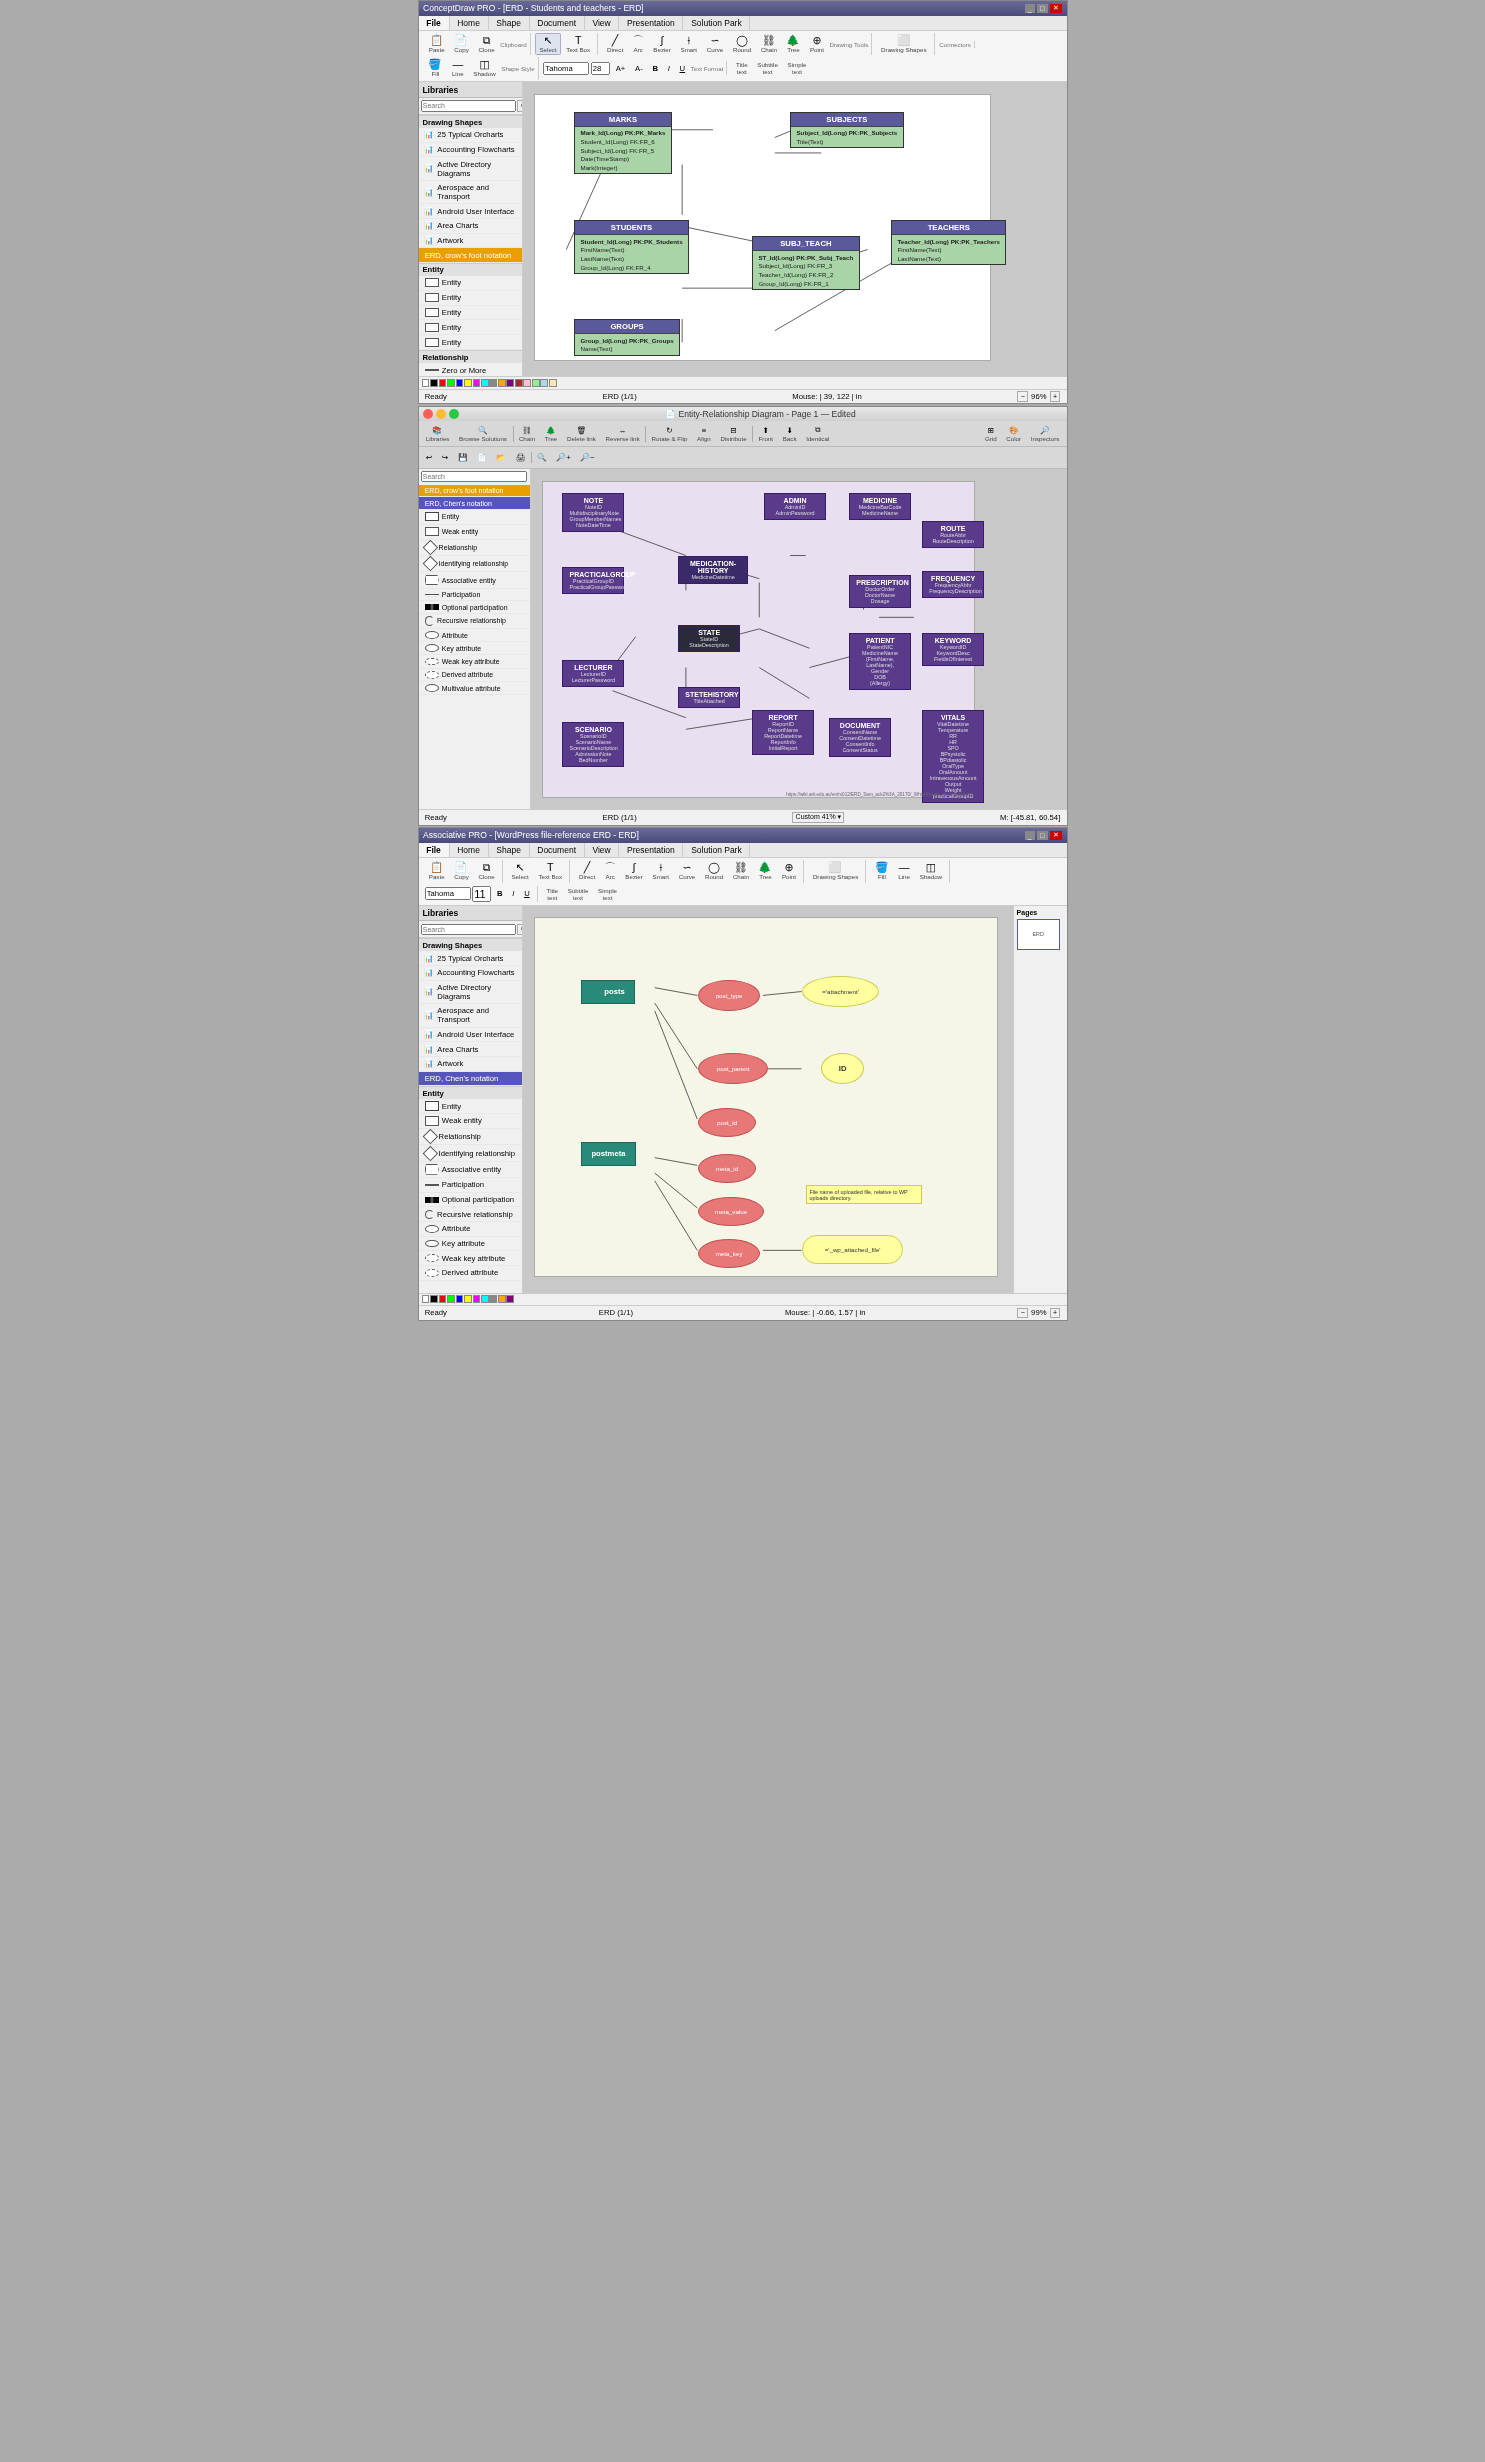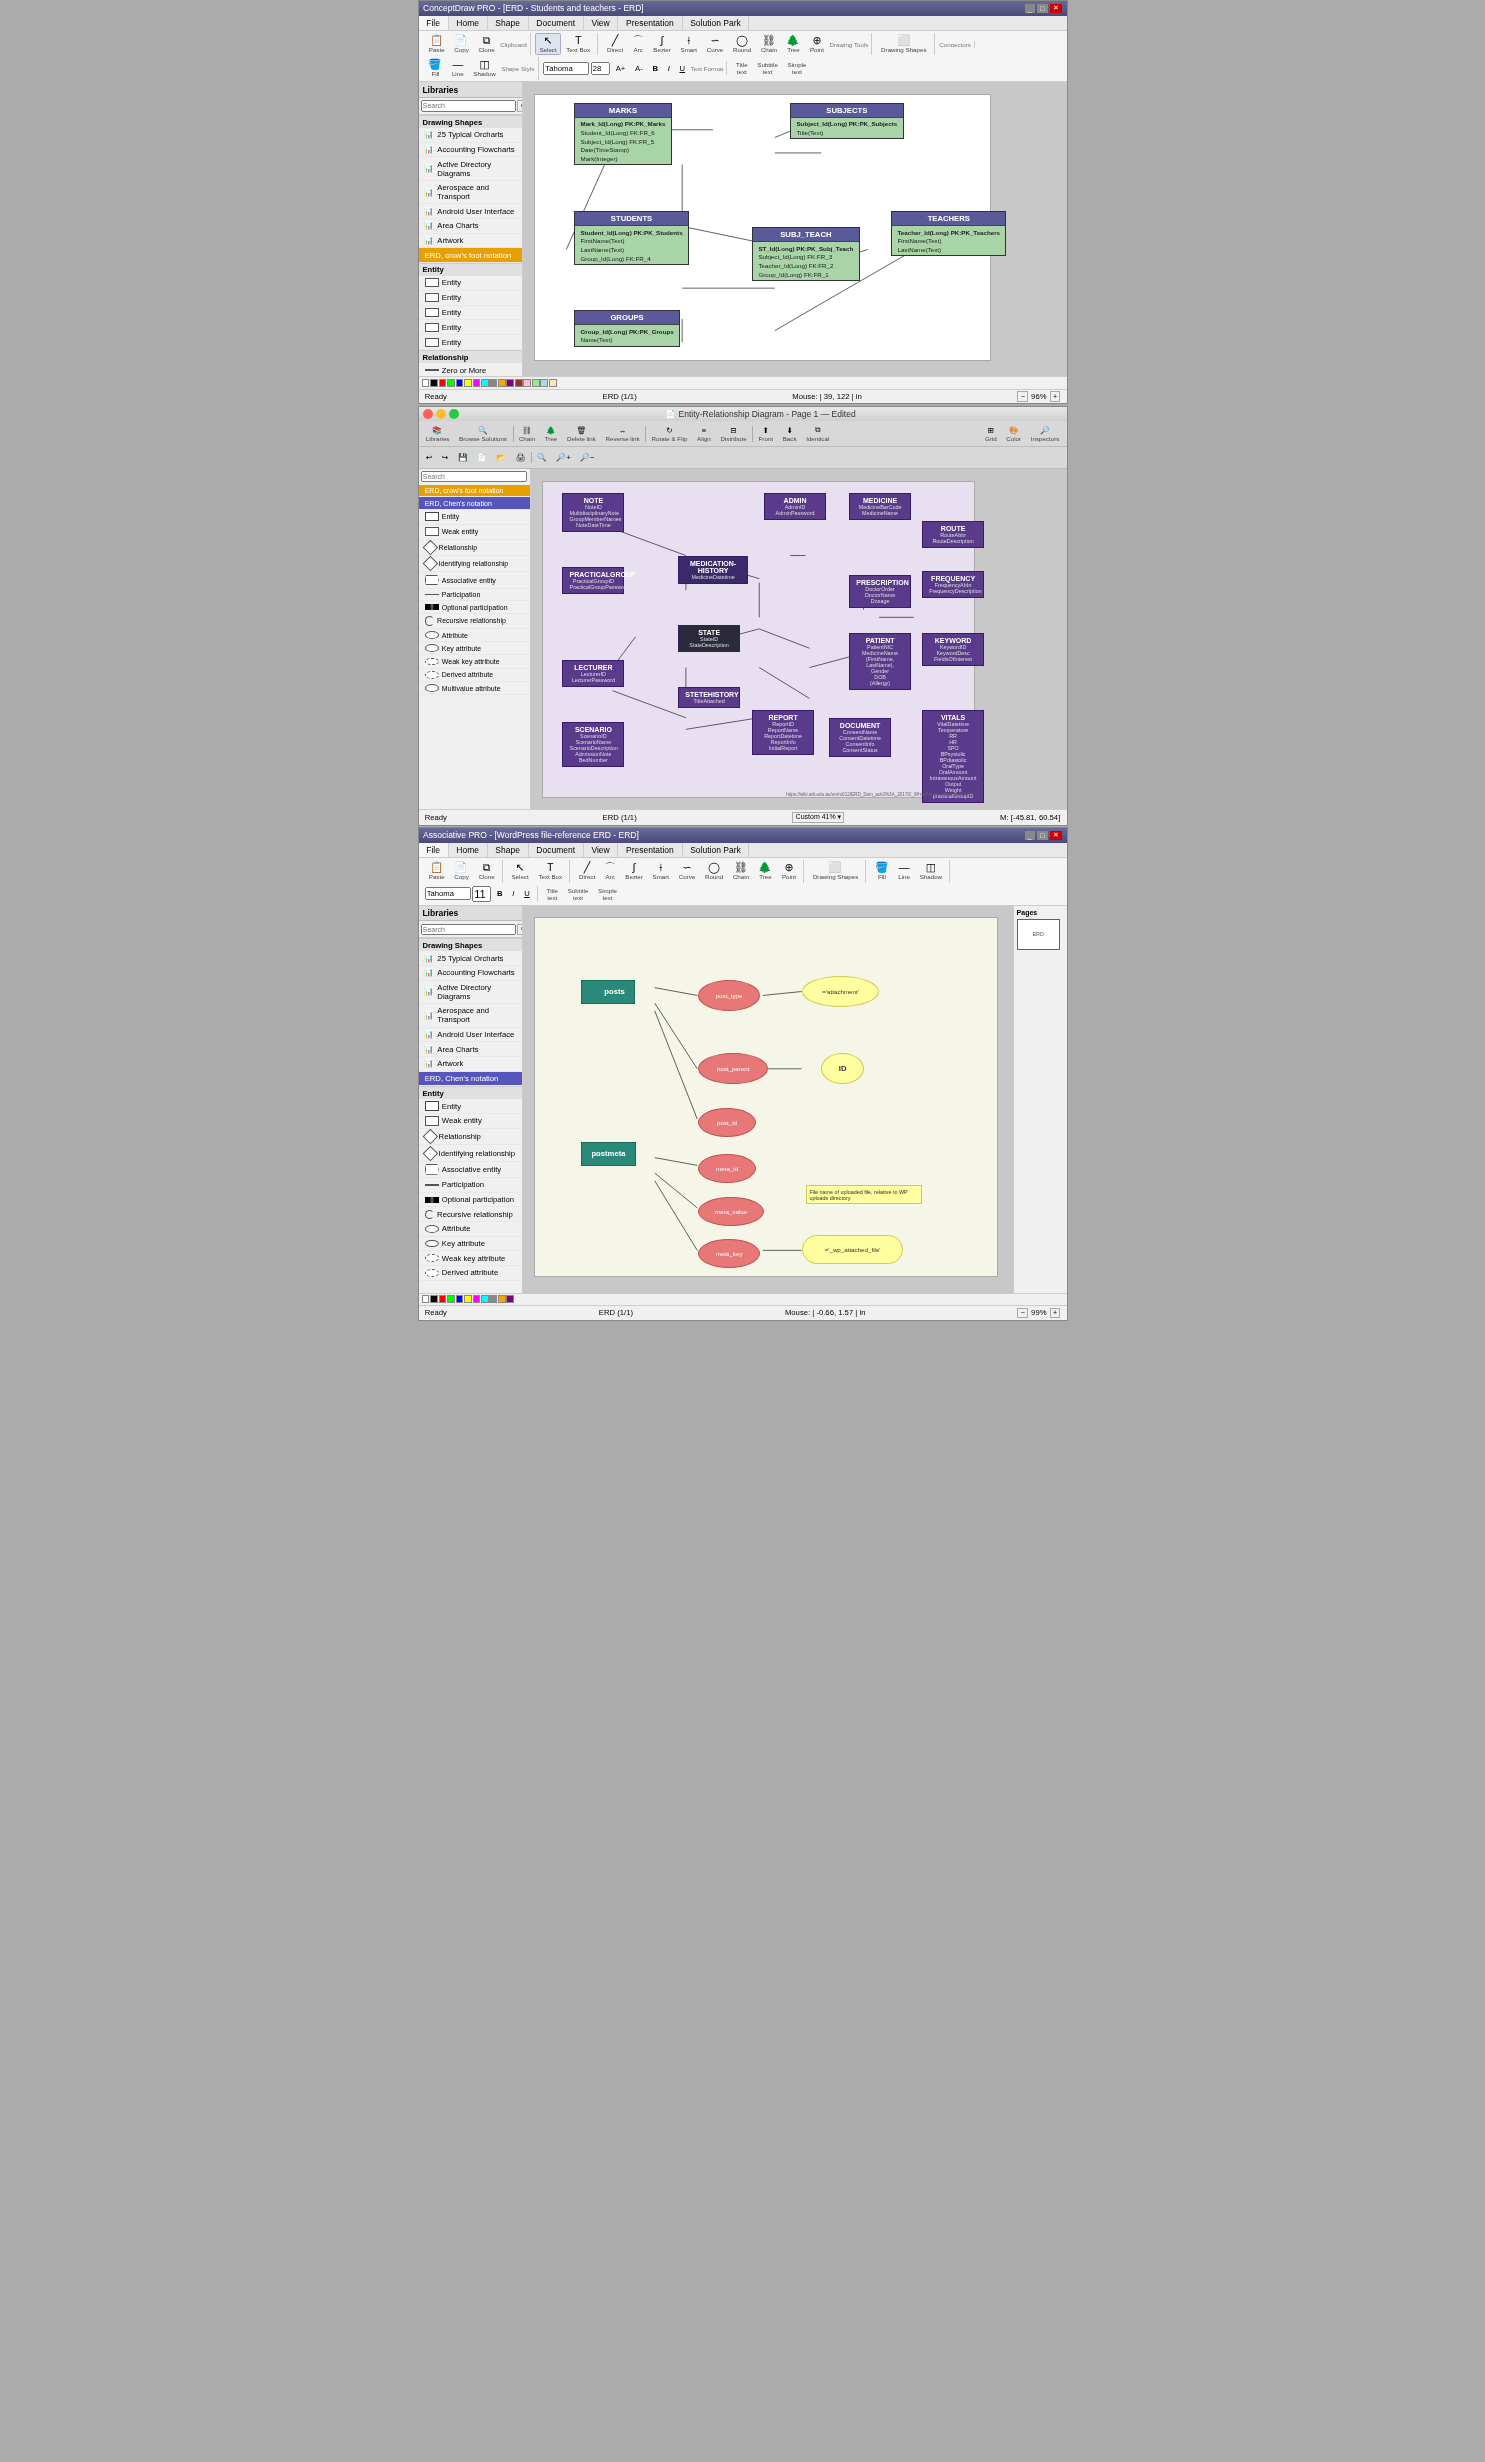--- a/index.html
+++ b/index.html
@@ -60,21 +60,21 @@
     .tb-label { font-size: 6.2px; color: #444; }
     .tab-bar {
       background: #e8e8e8;
       display: flex;
       border-bottom: 0.8px solid #ccc;
       font-size: 8.5px;
     }
     .tab-item {
       padding: 2.3px 7.7px; cursor: pointer; border-right: 0.8px solid #ccc;
     }
-    .tab-item.active { background: #f5f5f5; font-weight: normal; }
+    .tab-item.active { background: #f5f5f5; font-weight: bold; }
 
     
     .main-layout {
       display: flex;
       height: 294px;
     }
     .main-layout-tall { height: 333px; }
 
     
     .sidebar {
@@ -144,20 +144,21 @@
       min-height: 263px;
     }
 
     .erd-entity {
       position: absolute;
       background: #4a4a7a;
       color: white;
       font-size: 7px;
       border: 0.8px solid #333;
       min-width: 70px;
+      margin-top: 9px;
     }
     .erd-entity-header {
       background: #5a5a9a;
       padding: 2.3px 4.6px;
       font-weight: bold;
       text-align: center;
       font-size: 7.7px;
       border-bottom: 0.8px solid #444;
     }
     .erd-entity-body {

